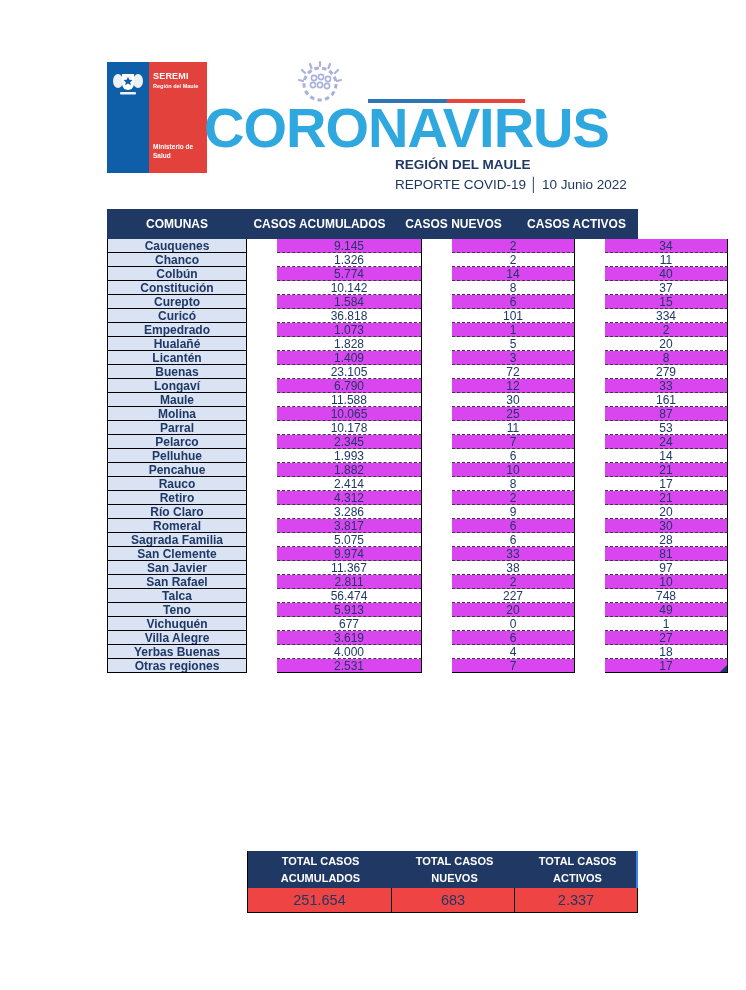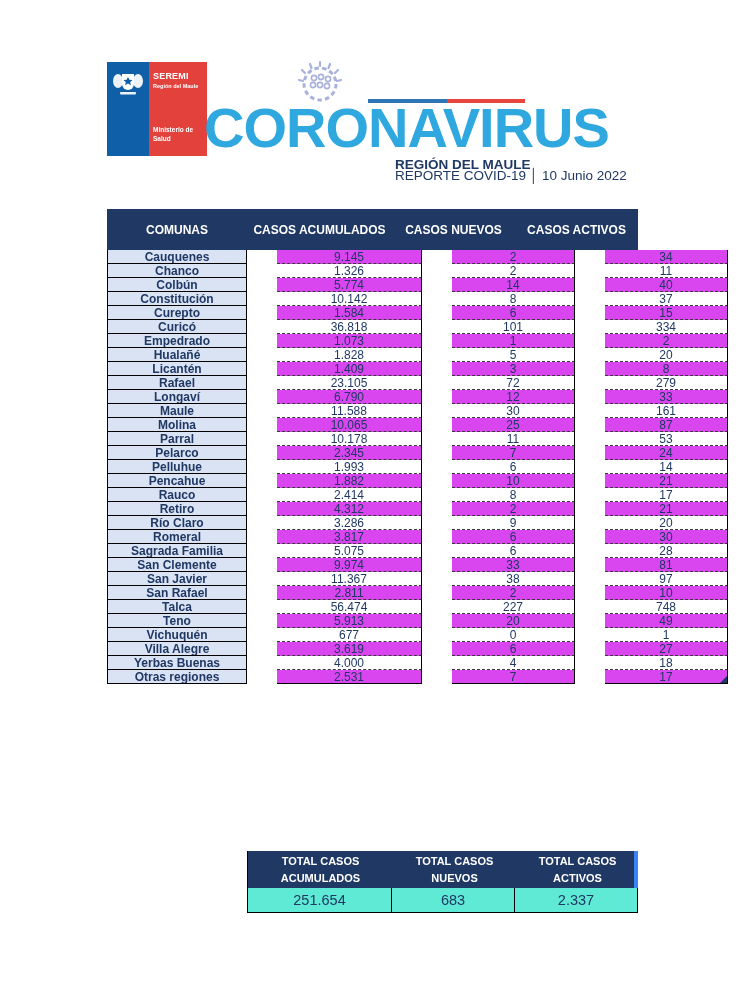--- a/index.html
+++ b/index.html
@@ -3,45 +3,45 @@
 <meta charset="utf-8">
 <style>
   * { margin:0; padding:0; box-sizing:border-box; }
   html,body { background:#fff; }
   .page {
     position:relative; width:746px; height:990px; background:#ffffff;
     font-family:"Liberation Sans", sans-serif; overflow:hidden;
   }
 
   
-  .logo { position:absolute; left:107px; top:62px; width:100px; height:94px; display:flex; }
+  .logo { position:absolute; left:107px; top:62px; width:100px; height:111px; display:flex; }
   .logo .band-blue { width:42px; height:100%; background:#0F5FA8; position:relative; }
   .logo .band-red  { width:58px; height:100%; background:#E2413C; position:relative; }
   .coat { position:absolute; left:5px; top:7px; }
   .logo-seremi { position:absolute; left:4px; top:9px; color:#fff; font-weight:bold; font-size:9px; letter-spacing:.2px; }
   .logo-region { position:absolute; left:4px; top:21px; color:#fff; font-size:5.5px; font-weight:bold; }
   .logo-ministry { position:absolute; left:4px; bottom:12px; color:#fff; font-size:6.5px; font-weight:bold; line-height:1.35; white-space:pre-line; }
 
   
   .virus { position:absolute; left:288px; top:58px; }
   .brand-line { position:absolute; left:368px; top:99px; width:157px; height:4px; display:flex; }
   .brand-line .half-blue { width:50%; height:100%; }
   .brand-line .half-red  { width:50%; height:100%; }
   .brand {
     position:absolute; left:204px; top:100px; width:340px;
     font-size:56px; font-weight:800; letter-spacing:-1px; line-height:1;
   }
   .region-title { position:absolute; left:395px; top:157px; font-size:13.5px; font-weight:bold; color:#1F3864; }
-  .report-line  { position:absolute; left:395px; top:168px; font-size:13.5px; color:#1F3864; }
+  .report-line  { position:absolute; left:395px; top:177px; font-size:13.5px; color:#1F3864; }
 
   
   .covid-table { position:absolute; left:107px; top:209px; width:531px; }
   .thead {
     display:grid; grid-template-columns:140px 145px 123px 123px;
-    background:#1F3864; height:41px; align-items:center;
+    background:#1F3864; height:30px; align-items:center;
   }
   .thead .hcell { color:#fff; font-weight:bold; font-size:12px; text-align:center; }
 
   .trow { display:grid; grid-template-columns:140px 145px 123px 123px; height:14px;gap:30px; }
   .trow .c {
     display:flex; align-items:center; justify-content:center;
     font-size:12px; color:#1F3864; border-right:1px solid #000;
     position:relative; overflow:hidden;
   }
   .trow .c.name {
@@ -54,29 +54,29 @@
   .trow:last-child .c.activos::after {
     content:""; position:absolute; right:0; bottom:0; width:0; height:0;
     border-left:7px solid transparent; border-bottom:7px solid #1F3864;
   }
 
   
   .totals { position:absolute; left:247px; top:851px; width:391px; }
   .totals-head {
     display:grid; grid-template-columns:145px 123px 123px;
     background:#1F3864; height:37px; align-items:center;
-    border-left:1px solid #000; border-right:4px solid #3b82f6;
+    border-left:1px solid #000; border-right:2px solid #3b82f6;
   }
   .totals-head .tcell {
     color:#fff; font-weight:bold; font-size:11px; text-align:center;
     white-space:pre-line; line-height:1.5;
   }
   .totals-vals { display:grid; grid-template-columns:145px 123px 123px; height:25px; }
   .totals-vals .vcell {
-    background:#5eead4; color:#1F3864; font-size:14.5px;
+    background:#ef4444; color:#1F3864; font-size:14.5px;
     display:flex; align-items:center; justify-content:center;
     border-right:1px solid #000; border-bottom:1px solid #000;
   }
   .totals-vals .vcell:first-child { border-left:1px solid #000; }
 </style>
 </head>
 <body>
 
 <div class="page">
 
@@ -187,21 +187,21 @@
     <div class="c data">5</div>
     <div class="c data activos">20</div>
   </div>
         <div class="trow alt">
     <div class="c name">Licantén</div>
     <div class="c data">1.409</div>
     <div class="c data">3</div>
     <div class="c data activos">8</div>
   </div>
         <div class="trow">
-    <div class="c name">Rafael</div>
+    <div class="c name">Buenas</div>
     <div class="c data">23.105</div>
     <div class="c data">72</div>
     <div class="c data activos">279</div>
   </div>
         <div class="trow alt">
     <div class="c name">Longaví</div>
     <div class="c data">6.790</div>
     <div class="c data">12</div>
     <div class="c data activos">33</div>
   </div>

